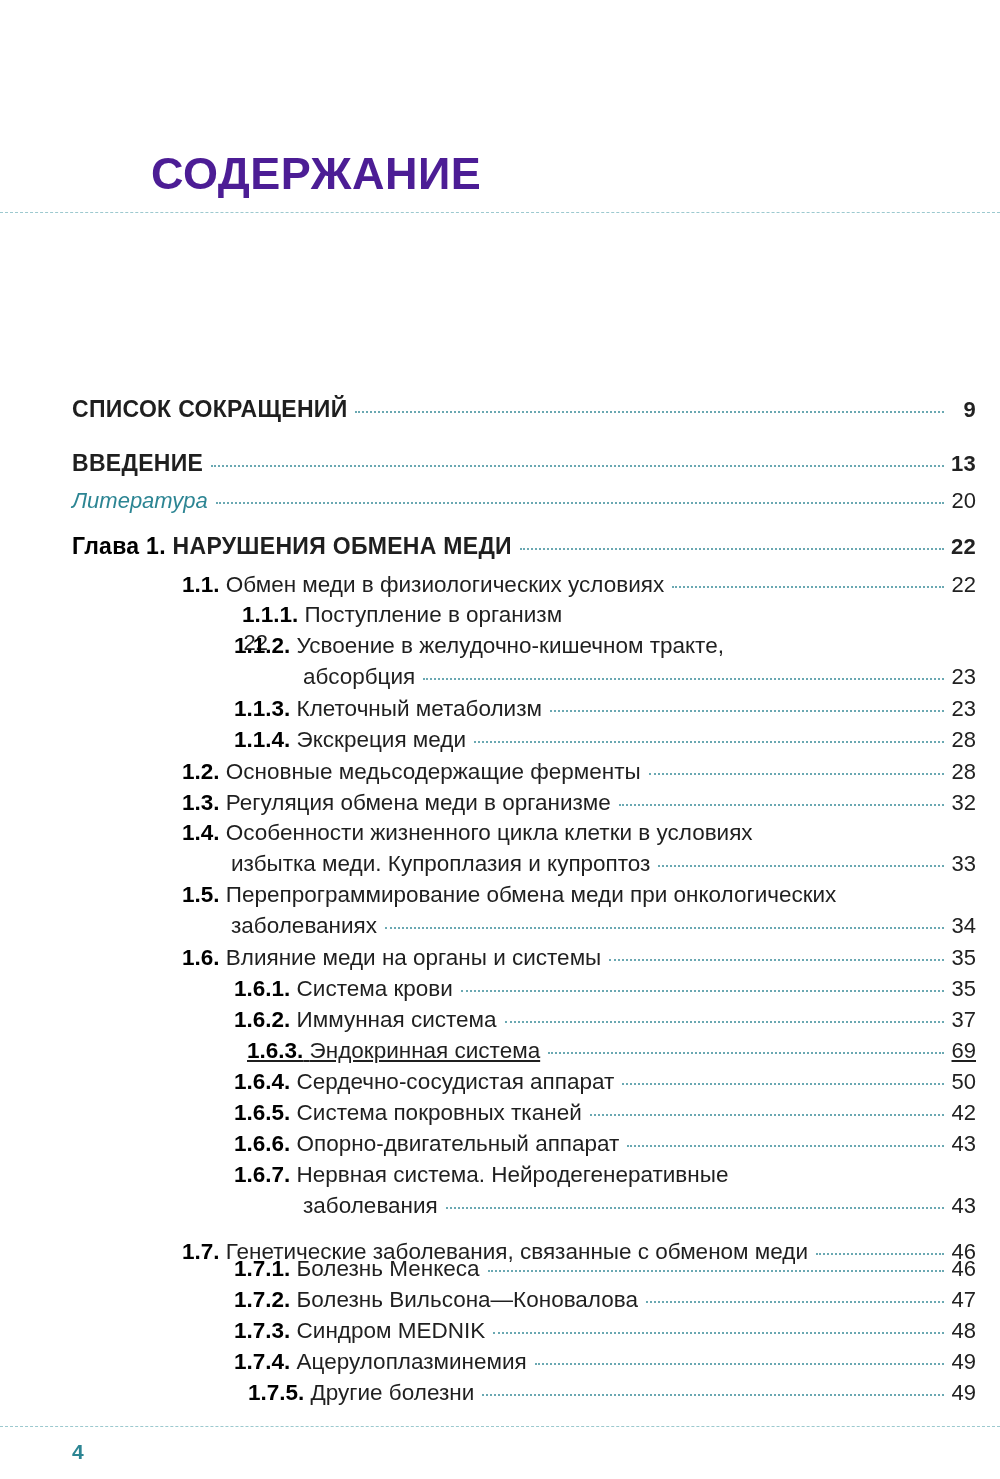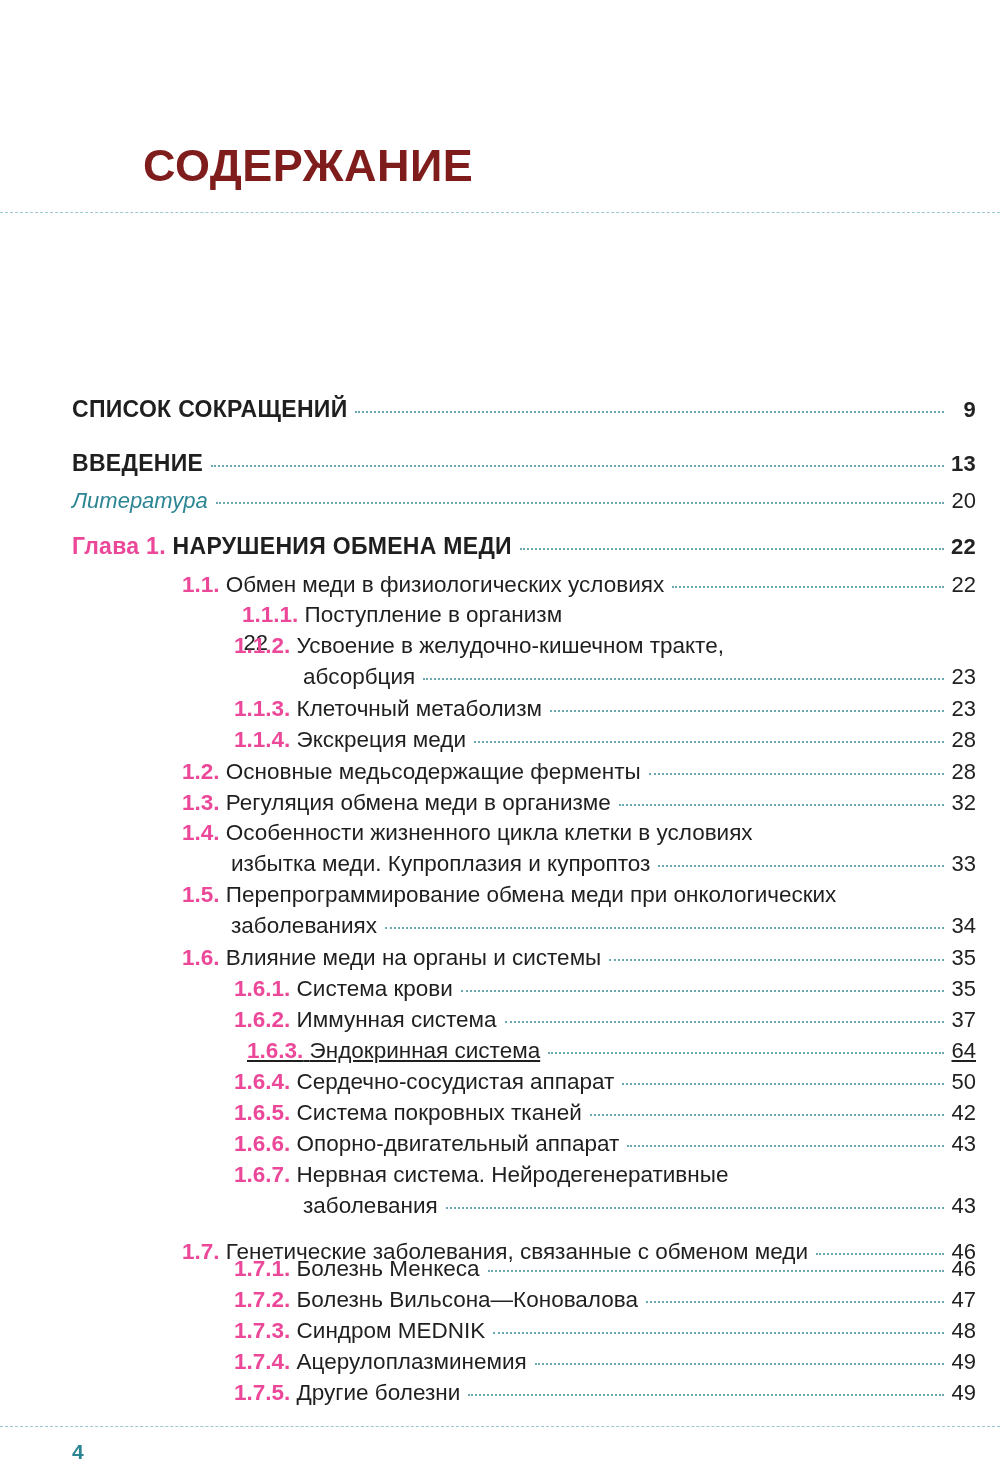--- a/index.html
+++ b/index.html
@@ -1,30 +1,30 @@
 <!DOCTYPE html>
 <html><head>
 <meta charset="utf-8">
 <style>
   html, body { margin:0; padding:0; background:#ffffff; }
   body { width:1000px; height:1479px; position:relative; overflow:hidden;
          font-family:"Liberation Sans", sans-serif; color:#1f1f1f; }
   .title { position:absolute; left:143px; top:140px; font-size:45px; font-weight:bold;
-           color:#7f1d1d; letter-spacing:0.5px; margin:0; }
+           color:#4c1d95; letter-spacing:0.5px; margin:8px; }
   .rule { position:absolute; left:0; width:1000px; height:0; border-top:1px dashed #9cc9cf; }
   .rule.top { top:212px; }
   .rule.bottom { top:1426px; }
   .folio { position:absolute; left:72px; top:1440px; font-size:21px; font-weight:bold; color:#2c8593; }
 
   .toc { position:absolute; left:0; top:0; width:1000px; }
   .row { position:absolute; display:flex; align-items:baseline; right:24px; }
   .row .label { white-space:nowrap; }
   .row .dots { flex:1; margin:0 6px 0 8px; height:0; border-bottom:2px dotted #6aa8b2; transform:translateY(-4px); }
   .row .page { min-width:26px; text-align:right; font-size:22px; color:#222; font-stretch:condensed; }
-  .num { color:#ec4899; font-weight:bold; }
+  .num { color:#000000; font-weight:bold; }
   .cont { position:absolute; white-space:nowrap; }
 
   .lvl0 { font-size:23px; font-weight:bold; letter-spacing:0.3px; }
   .lit  { font-size:22px; font-style:italic; color:#2c8593; }
   .lvl1 { font-size:22.5px; }
   .lvl2 { font-size:22.5px; }
 </style>
 </head>
 <body>
 
@@ -121,21 +121,21 @@
     <span class="page">35</span>
   </div>
   <div class="row lvl2" style="left:234px; top:1007px;">
     <span class="label"><span class="num">1.6.2.</span> <span>Иммунная система</span></span>
     <span class="dots"></span>
     <span class="page">37</span>
   </div>
   <div class="row lvl2" style="left:247px; top:1038px;text-decoration:underline;">
     <span class="label"><span class="num">1.6.3.</span> <span>Эндокринная система</span></span>
     <span class="dots"></span>
-    <span class="page">64</span>
+    <span class="page">69</span>
   </div>
   <div class="row lvl2" style="left:234px; top:1069px;">
     <span class="label"><span class="num">1.6.4.</span> <span>Сердечно-сосудистая аппарат</span></span>
     <span class="dots"></span>
     <span class="page">50</span>
   </div>
   <div class="row lvl2" style="left:234px; top:1100px;">
     <span class="label"><span class="num">1.6.5.</span> <span>Система покровных тканей</span></span>
     <span class="dots"></span>
     <span class="page">42</span>
@@ -172,21 +172,21 @@
   <div class="row lvl2" style="left:234px; top:1318px;">
     <span class="label"><span class="num">1.7.3.</span> <span>Синдром MEDNIK</span></span>
     <span class="dots"></span>
     <span class="page">48</span>
   </div>
   <div class="row lvl2" style="left:234px; top:1349px;">
     <span class="label"><span class="num">1.7.4.</span> <span>Ацерулоплазминемия</span></span>
     <span class="dots"></span>
     <span class="page">49</span>
   </div>
-  <div class="row lvl2" style="left:234px; top:1380px;">
+  <div class="row lvl2" style="left:248px; top:1380px;">
     <span class="label"><span class="num">1.7.5.</span> <span>Другие болезни</span></span>
     <span class="dots"></span>
     <span class="page">49</span>
   </div>
 </div>
 
 <div class="rule bottom"></div>
 <div class="folio">4</div>
 
 </body></html>

